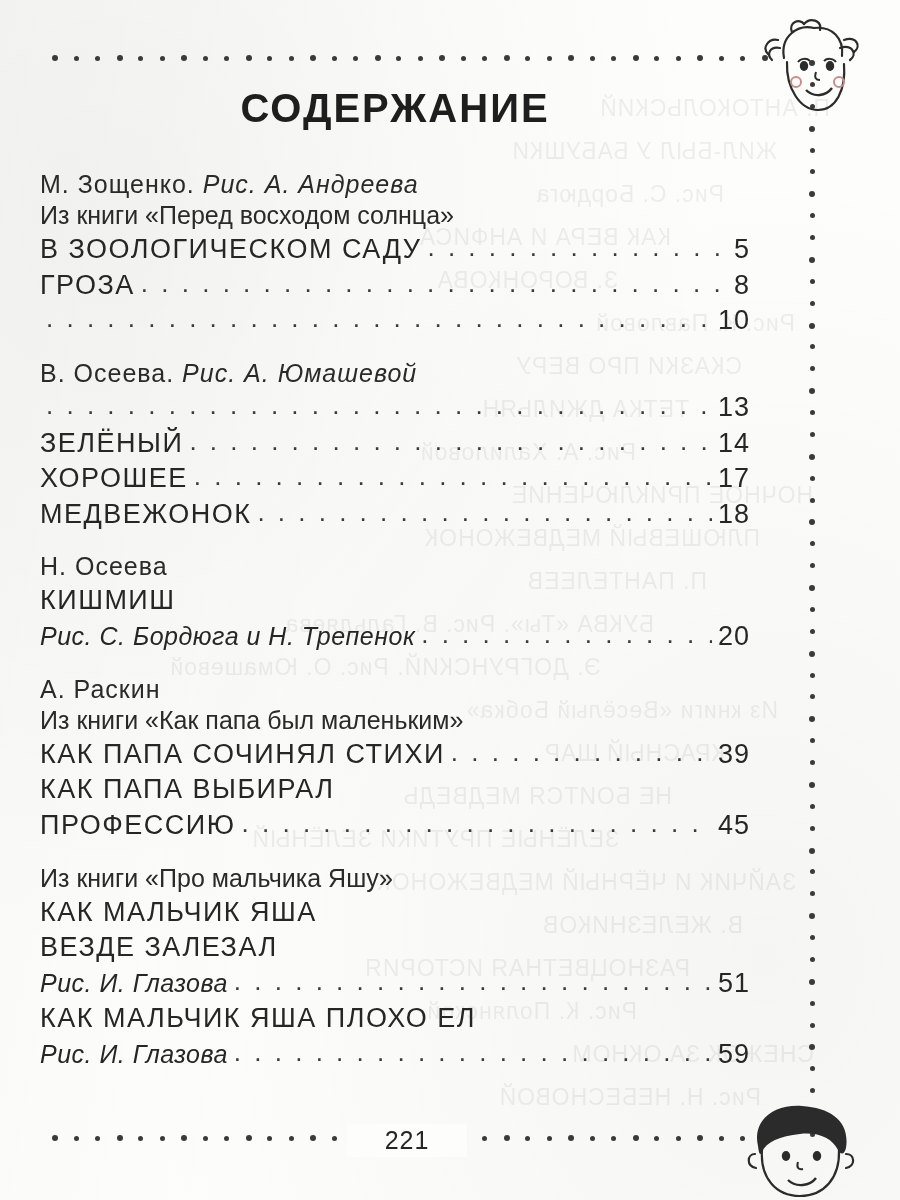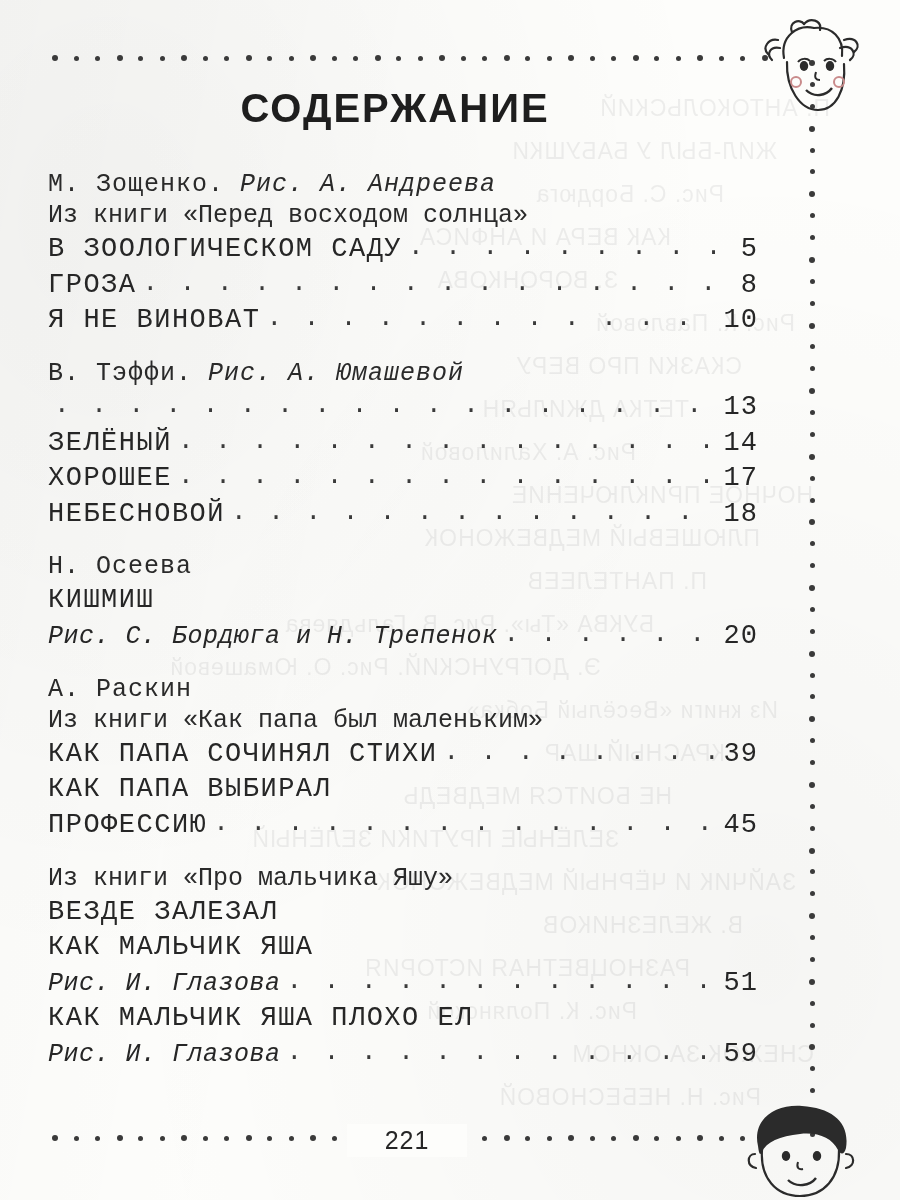--- a/index.html
+++ b/index.html
@@ -82,24 +82,23 @@
     width: 790px;
     text-align: center;
     font-size: 40px;
     font-weight: bold;
     letter-spacing: 2px;
     color: #1e1e1e;
   }
 
   .toc {
     position: absolute;
-    left: 48px;
+    left: 40px;
     top: 170px;
     width: 710px;
-    font-family: Liberation Mono, monospace;
   }
   .group {
     margin-bottom: 20px;
   }
   .author {
     font-size: 25px;
     color: #2a2a2a;
     letter-spacing: 1px;
     margin-bottom: 2px;
     white-space: nowrap;
@@ -349,43 +348,42 @@
           <span class="name">В ЗООЛОГИЧЕСКОМ САДУ</span>
           <span class="leader">. . . . . . . . . . . . . . . . . . . . . . . . . . . . . . . . . . . . . . . . . . . . . . . . . . . . . . . . . . . . . . .</span>
           <span class="page-no">5</span>
         </div>
         <div class="entry">
           <span class="name">ГРОЗА</span>
           <span class="leader">. . . . . . . . . . . . . . . . . . . . . . . . . . . . . . . . . . . . . . . . . . . . . . . . . . . . . . . . . . . . . . .</span>
           <span class="page-no">8</span>
         </div>
         <div class="entry">
-          <span class="name">Я НЕ ВИНОВАТ</span>
           <span class="leader">. . . . . . . . . . . . . . . . . . . . . . . . . . . . . . . . . . . . . . . . . . . . . . . . . . . . . . . . . . . . . . .</span>
           <span class="page-no">10</span>
         </div>
       </div>
       <div class="group">
-        <div class="author"><span>В. Тэффи.</span><span class="illus"> Рис. А. Юмашевой</span></div>
+        <div class="author"><span>В. Осеева.</span><span class="illus"> Рис. А. Юмашевой</span></div>
         <div class="entry">
           <span class="leader">. . . . . . . . . . . . . . . . . . . . . . . . . . . . . . . . . . . . . . . . . . . . . . . . . . . . . . . . . . . . . . .</span>
           <span class="page-no">13</span>
         </div>
         <div class="entry">
           <span class="name">ЗЕЛЁНЫЙ</span>
           <span class="leader">. . . . . . . . . . . . . . . . . . . . . . . . . . . . . . . . . . . . . . . . . . . . . . . . . . . . . . . . . . . . . . .</span>
           <span class="page-no">14</span>
         </div>
         <div class="entry">
           <span class="name">ХОРОШЕЕ</span>
           <span class="leader">. . . . . . . . . . . . . . . . . . . . . . . . . . . . . . . . . . . . . . . . . . . . . . . . . . . . . . . . . . . . . . .</span>
           <span class="page-no">17</span>
         </div>
         <div class="entry">
-          <span class="name">НЕБЕСНОВОЙ</span>
+          <span class="name">МЕДВЕЖОНОК</span>
           <span class="leader">. . . . . . . . . . . . . . . . . . . . . . . . . . . . . . . . . . . . . . . . . . . . . . . . . . . . . . . . . . . . . . .</span>
           <span class="page-no">18</span>
         </div>
       </div>
       <div class="group">
         <div class="author"><span>Н. Осеева</span></div>
         <div class="entry nopage">
           <span class="name">КИШМИШ</span>
           <span class="page-no"></span>
         </div>
@@ -409,25 +407,25 @@
         </div>
         <div class="entry">
           <span class="name">ПРОФЕССИЮ</span>
           <span class="leader">. . . . . . . . . . . . . . . . . . . . . . . . . . . . . . . . . . . . . . . . . . . . . . . . . . . . . . . . . . . . . . .</span>
           <span class="page-no">45</span>
         </div>
       </div>
       <div class="group">
         <div class="subtitle">Из книги «Про мальчика Яшу»</div>
         <div class="entry nopage">
+          <span class="name">КАК МАЛЬЧИК ЯША</span>
+          <span class="page-no"></span>
+        </div>
+        <div class="entry nopage">
           <span class="name">ВЕЗДЕ ЗАЛЕЗАЛ</span>
-          <span class="page-no"></span>
-        </div>
-        <div class="entry nopage">
-          <span class="name">КАК МАЛЬЧИК ЯША</span>
           <span class="page-no"></span>
         </div>
         <div class="entry">
           <span class="name ital">Рис. И. Глазова</span>
           <span class="leader">. . . . . . . . . . . . . . . . . . . . . . . . . . . . . . . . . . . . . . . . . . . . . . . . . . . . . . . . . . . . . . .</span>
           <span class="page-no">51</span>
         </div>
         <div class="entry nopage">
           <span class="name">КАК МАЛЬЧИК ЯША ПЛОХО ЕЛ</span>
           <span class="page-no"></span>

